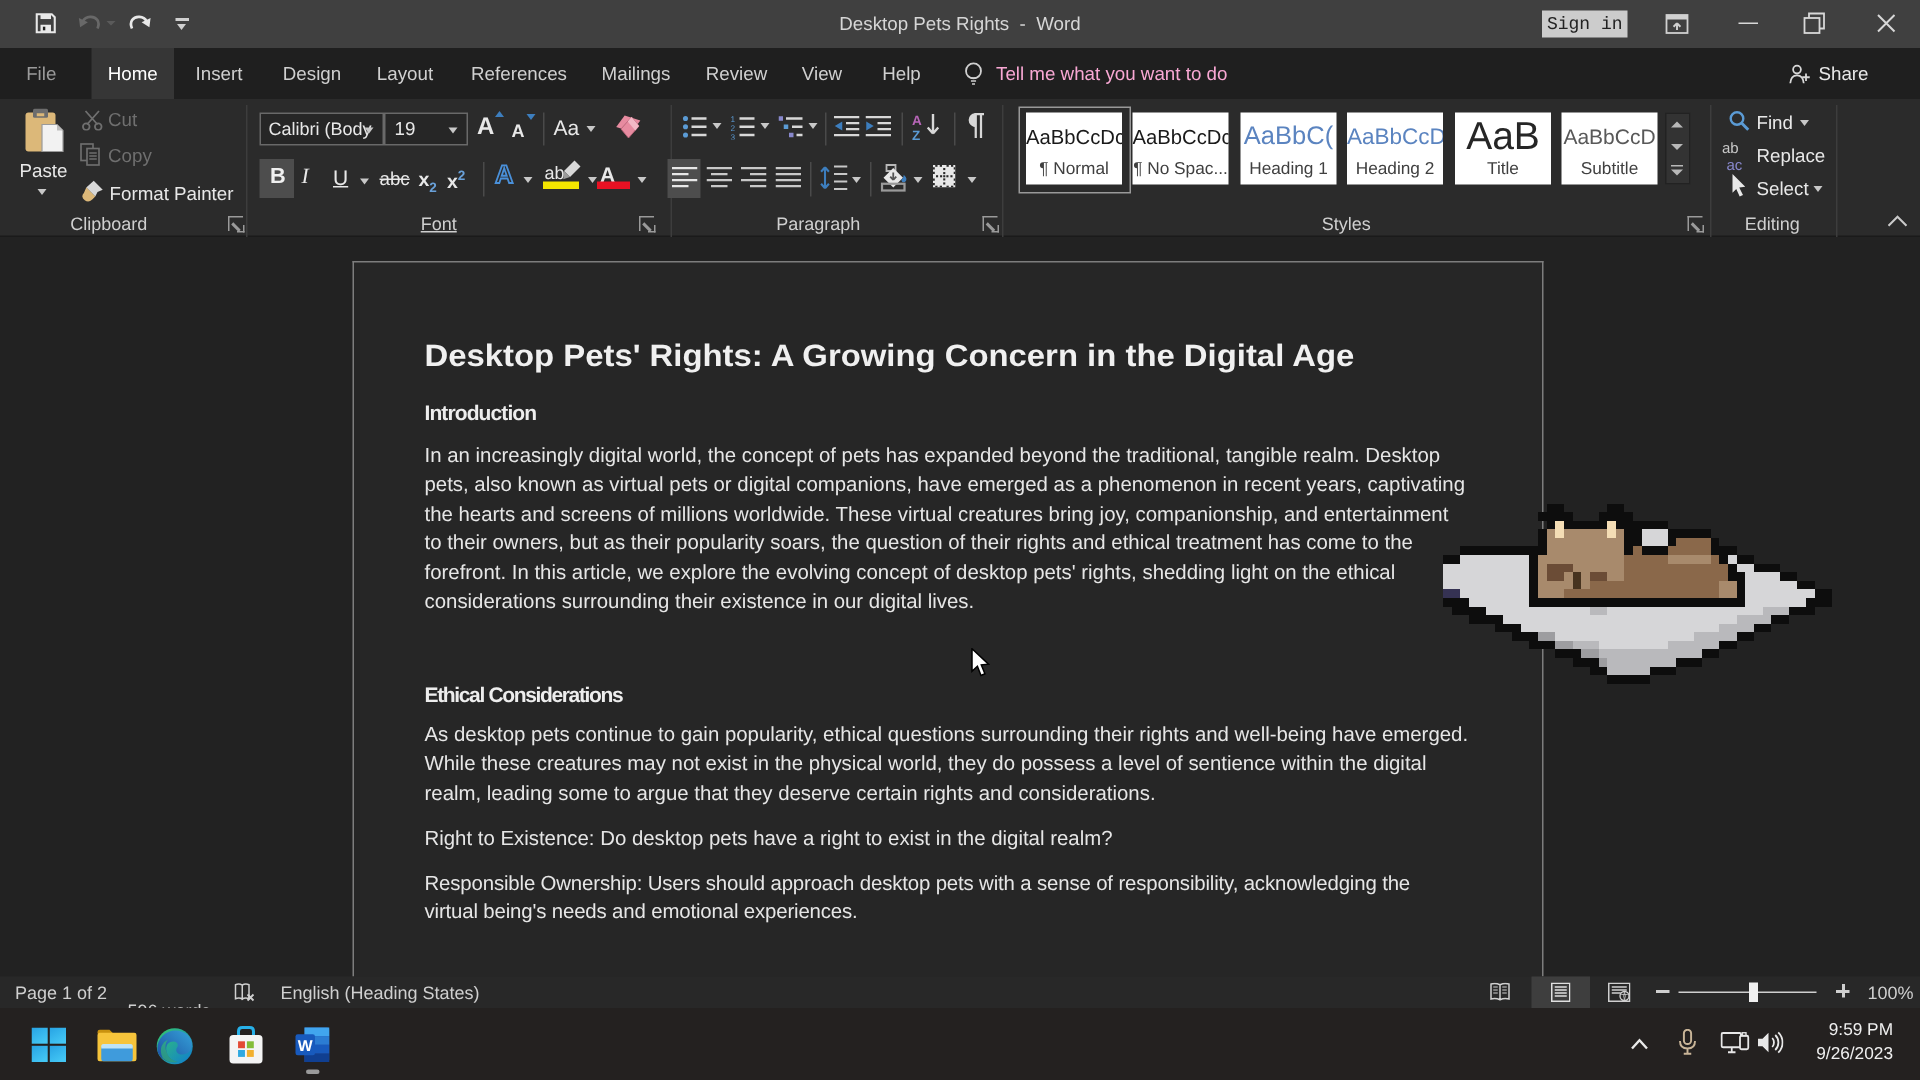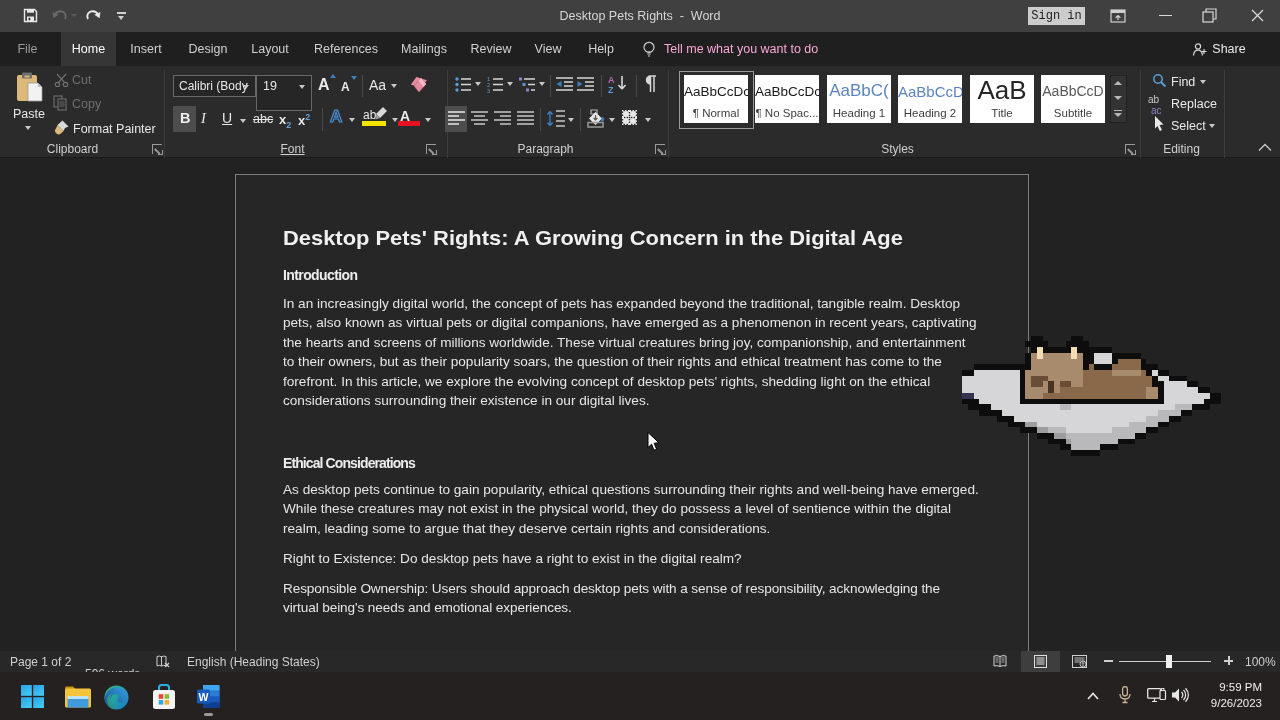--- a/index.html
+++ b/index.html
@@ -129,21 +129,21 @@
 
     <svg class="abs" style="left:53px;top:53px" width="17" height="17" viewBox="0 0 17 17">
       <path d="M9.5 1.5 L15.5 7.5 L12 9 L10.5 12 L4.5 6 Z" fill="#d8d8d8"></path>
       <path d="M4.5 6 L10.5 12 L8.5 14 Q6 16.5 3.5 14.5 Q0.5 12 3 9.5 Z" fill="#dcb879"></path>
     </svg>
     <div class="abs ttext" style="left:73px;top:56px;color:#e8e8e8">Format Painter</div>
     <div class="glabel" style="left:20px;width:105px;">Clipboard</div>
     <div class="launcher" style="left:152px;top:78px;"></div>
 
     <div class="abs" style="left:173px;top:9px;width:83px;height:22px;background:#262626;border:1px solid #696969;color:#e8e8e8;font-size:12px;line-height:21px;padding-left:5px;box-sizing:border-box;">Calibri (Body<span class="dd" style="position:absolute;right:6px;top:9px"></span></div>
-    <div class="abs" style="left:256px;top:9px;width:56px;height:36px;background:#262626;border:1px solid #696969;color:#e8e8e8;font-size:12.5px;line-height:21px;padding-left:6px;box-sizing:border-box;">19<span class="dd" style="position:absolute;right:6px;top:9px"></span></div>
+    <div class="abs" style="left:256px;top:9px;width:56px;height:22px;background:#262626;border:1px solid #696969;color:#e8e8e8;font-size:12.5px;line-height:21px;padding-left:6px;box-sizing:border-box;">19<span class="dd" style="position:absolute;right:6px;top:9px"></span></div>
     <div class="abs" style="left:318px;top:10px;color:#e8e8e8;font-size:16px;font-weight:bold;">A</div>
     <div class="abs" style="left:330px;top:8px;width:0;height:0;border-left:3.5px solid transparent;border-right:3.5px solid transparent;border-bottom:4.5px solid #3d7ebe"></div>
     <div class="abs" style="left:341px;top:14px;color:#e8e8e8;font-size:12px;font-weight:bold;">A</div>
     <div class="abs" style="left:351px;top:10px;width:0;height:0;border-left:3.5px solid transparent;border-right:3.5px solid transparent;border-top:4.5px solid #3d7ebe"></div>
     <div class="vsep" style="left:362px;top:9px;height:22px;"></div>
     <div class="abs" style="left:369px;top:11px;color:#e8e8e8;font-size:14px;">Aa<span class="dd" style="margin-left:5px"></span></div>
 
     <svg class="abs" style="left:409px;top:9px" width="20" height="20" viewBox="0 0 20 20">
       <path d="M3 1 L14 1 L11 10 L0 10 Z" transform="translate(3,2) rotate(18 7 5)" fill="#e78ba0"></path>
       <path d="M12 3 L17 9 L10 17 L5 11 Z" fill="#e78ba0" stroke="#b86478" stroke-width="0.6"></path>

